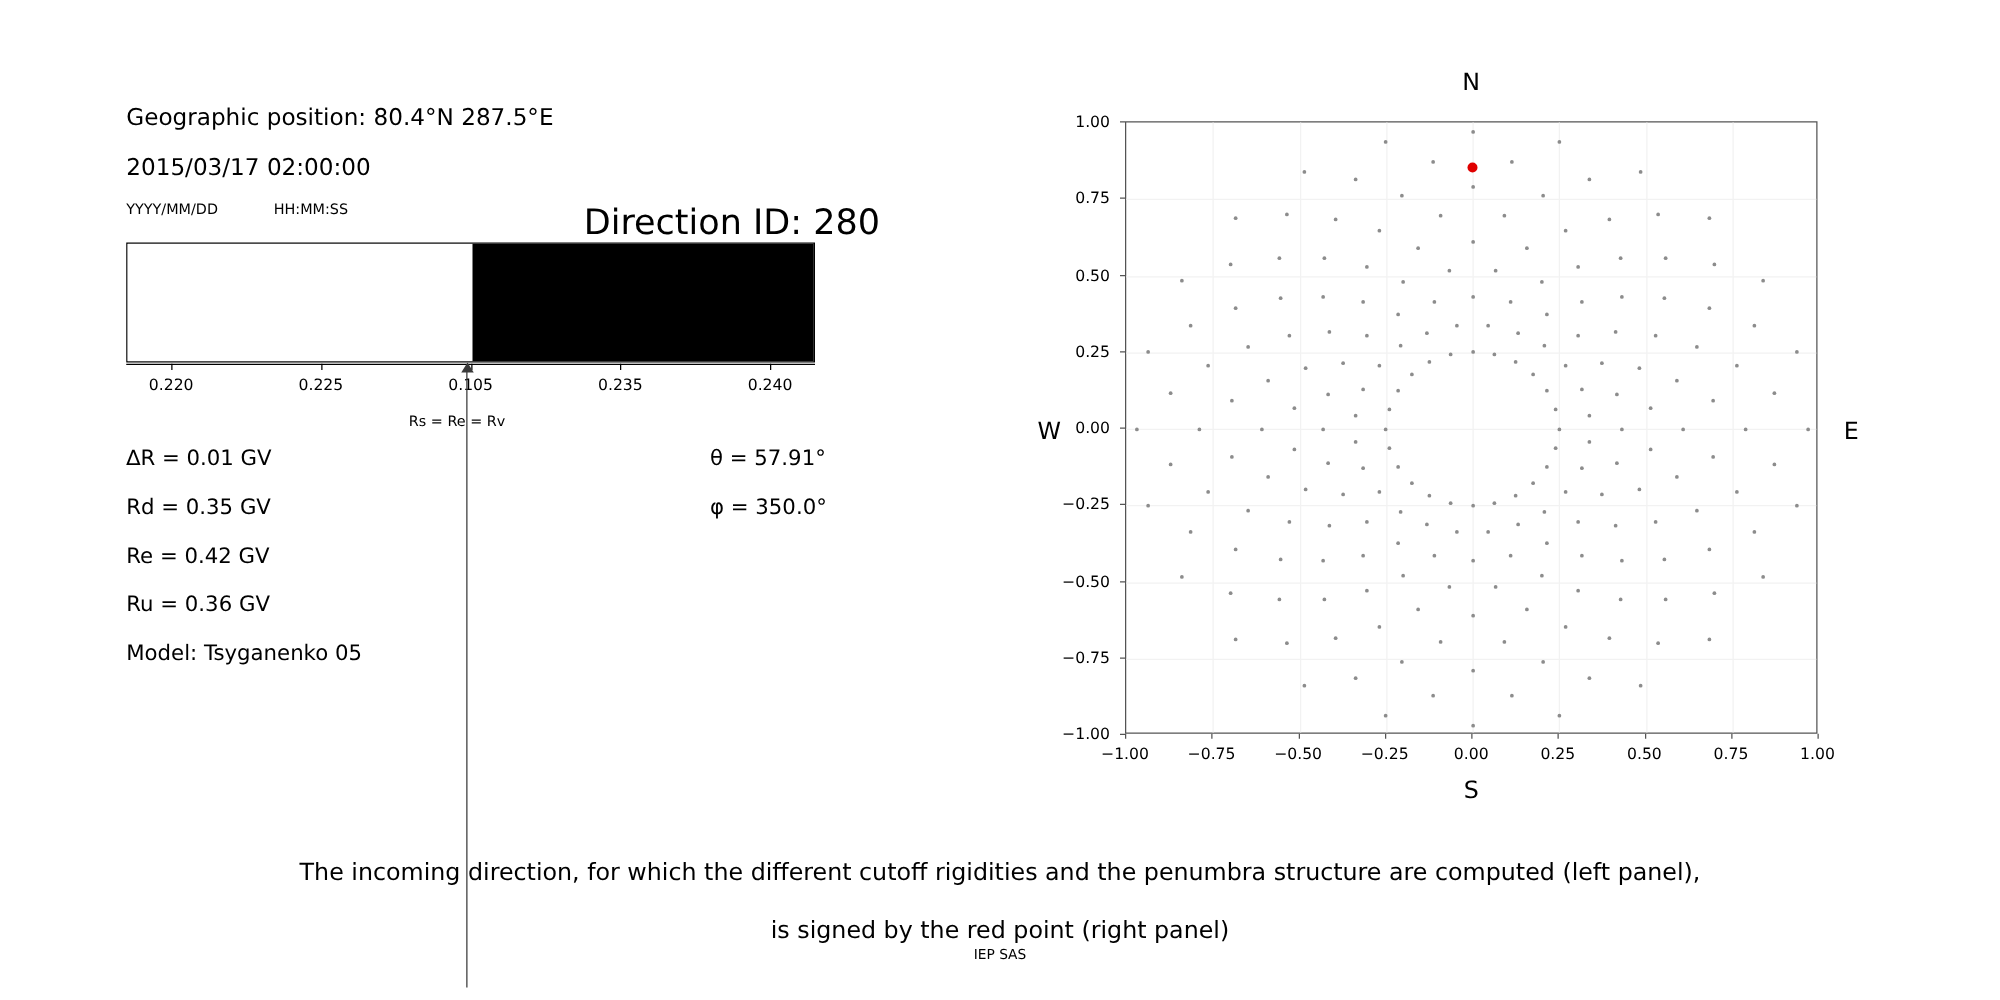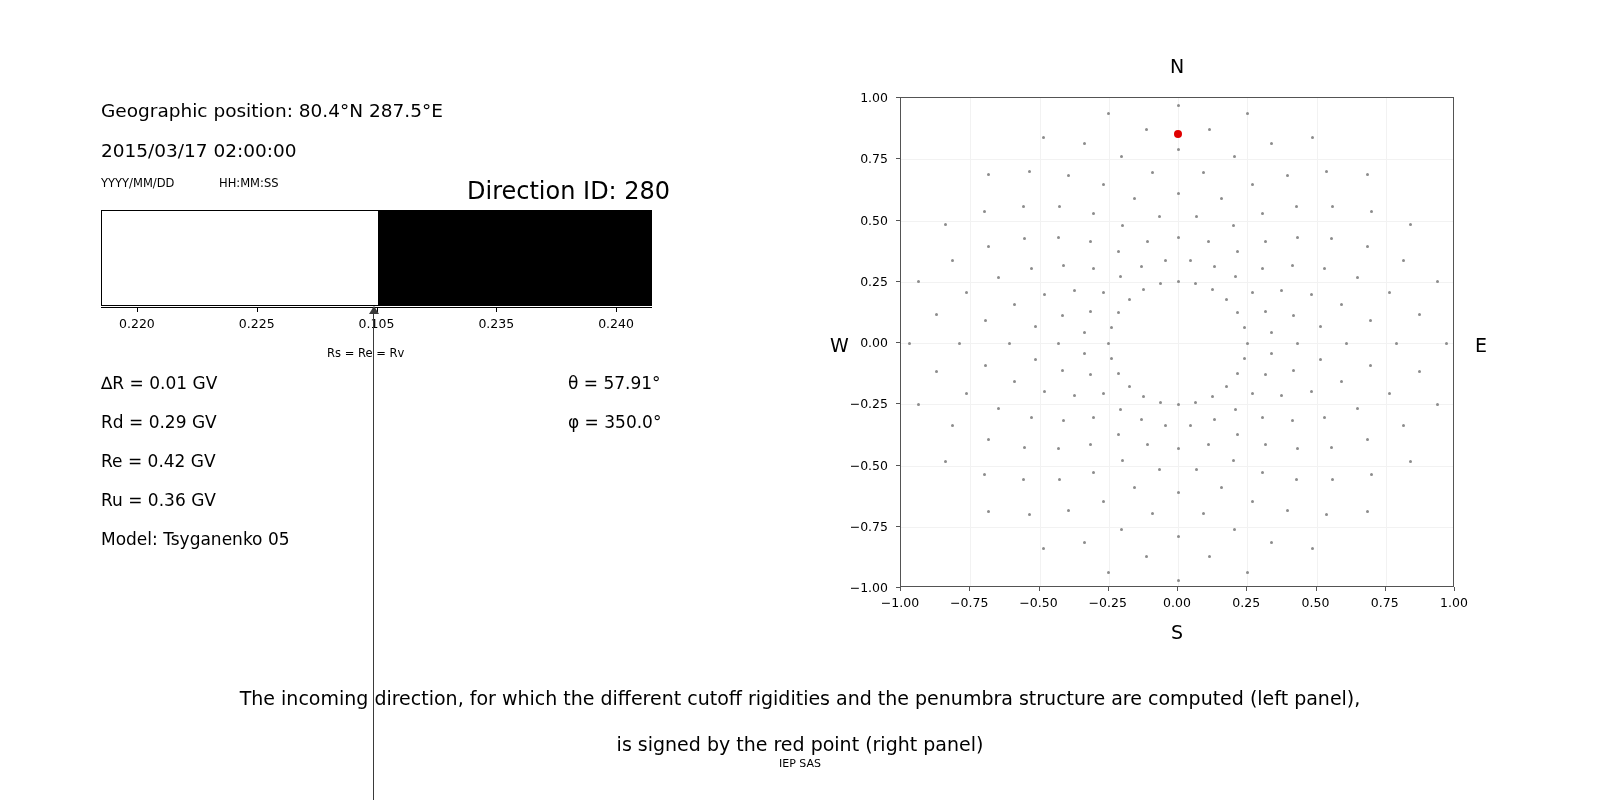--- a/index.html
+++ b/index.html
@@ -11,21 +11,21 @@
     width: 1600px;
     height: 800px;
     position: relative;
     font-family: "DejaVu Sans", sans-serif;
     color: #000000;
     overflow: hidden;
   }
   .panel-left {
     position: absolute;
     left: 0;
-    top: 16px;
+    top: 0;
     width: 760px;
     height: 660px;
   }
   .text-line {
     position: absolute;
     white-space: nowrap;
   }
   #geo-position {
     left: 101px;
     top: 84px;
@@ -42,21 +42,21 @@
     font-size: 11.5px;
   }
   #fmt-time {
     left: 219px;
     top: 160px;
     font-size: 11.5px;
   }
   #direction-id {
     left: 467px;
     top: 161px;
-    font-size: 24px;
+    font-size: 28px;
   }
 
   
   .penumbra-wrap {
     position: absolute;
     left: 101px;
     top: 194px;
     width: 551px;
     height: 96px;
   }
@@ -264,21 +264,21 @@
     </div>
 
   <div class="arrow-wrap">
     <div class="arrow-head"></div>
     <div class="arrow-stem"></div>
   </div>
   <div id="rs-label">Rs = Re = Rv</div>
 
   <div id="stats-left">
       <div class="stat col1" style="top: 357px;">∆R = 0.01 GV</div>
-      <div class="stat col1" style="top: 396px;">Rd = 0.29 GV</div>
+      <div class="stat col1" style="top: 396px;">Rd = 0.35 GV</div>
       <div class="stat col1" style="top: 435px;">Re = 0.42 GV</div>
       <div class="stat col1" style="top: 474px;">Ru = 0.36 GV</div>
       <div class="stat col1" style="top: 513px;">Model: Tsyganenko 05</div>
     </div>
   <div id="stats-right">
       <div class="stat col2" style="top: 357px;">θ = 57.91°</div>
       <div class="stat col2" style="top: 396px;">φ = 350.0°</div>
     </div>
 </div>
 

